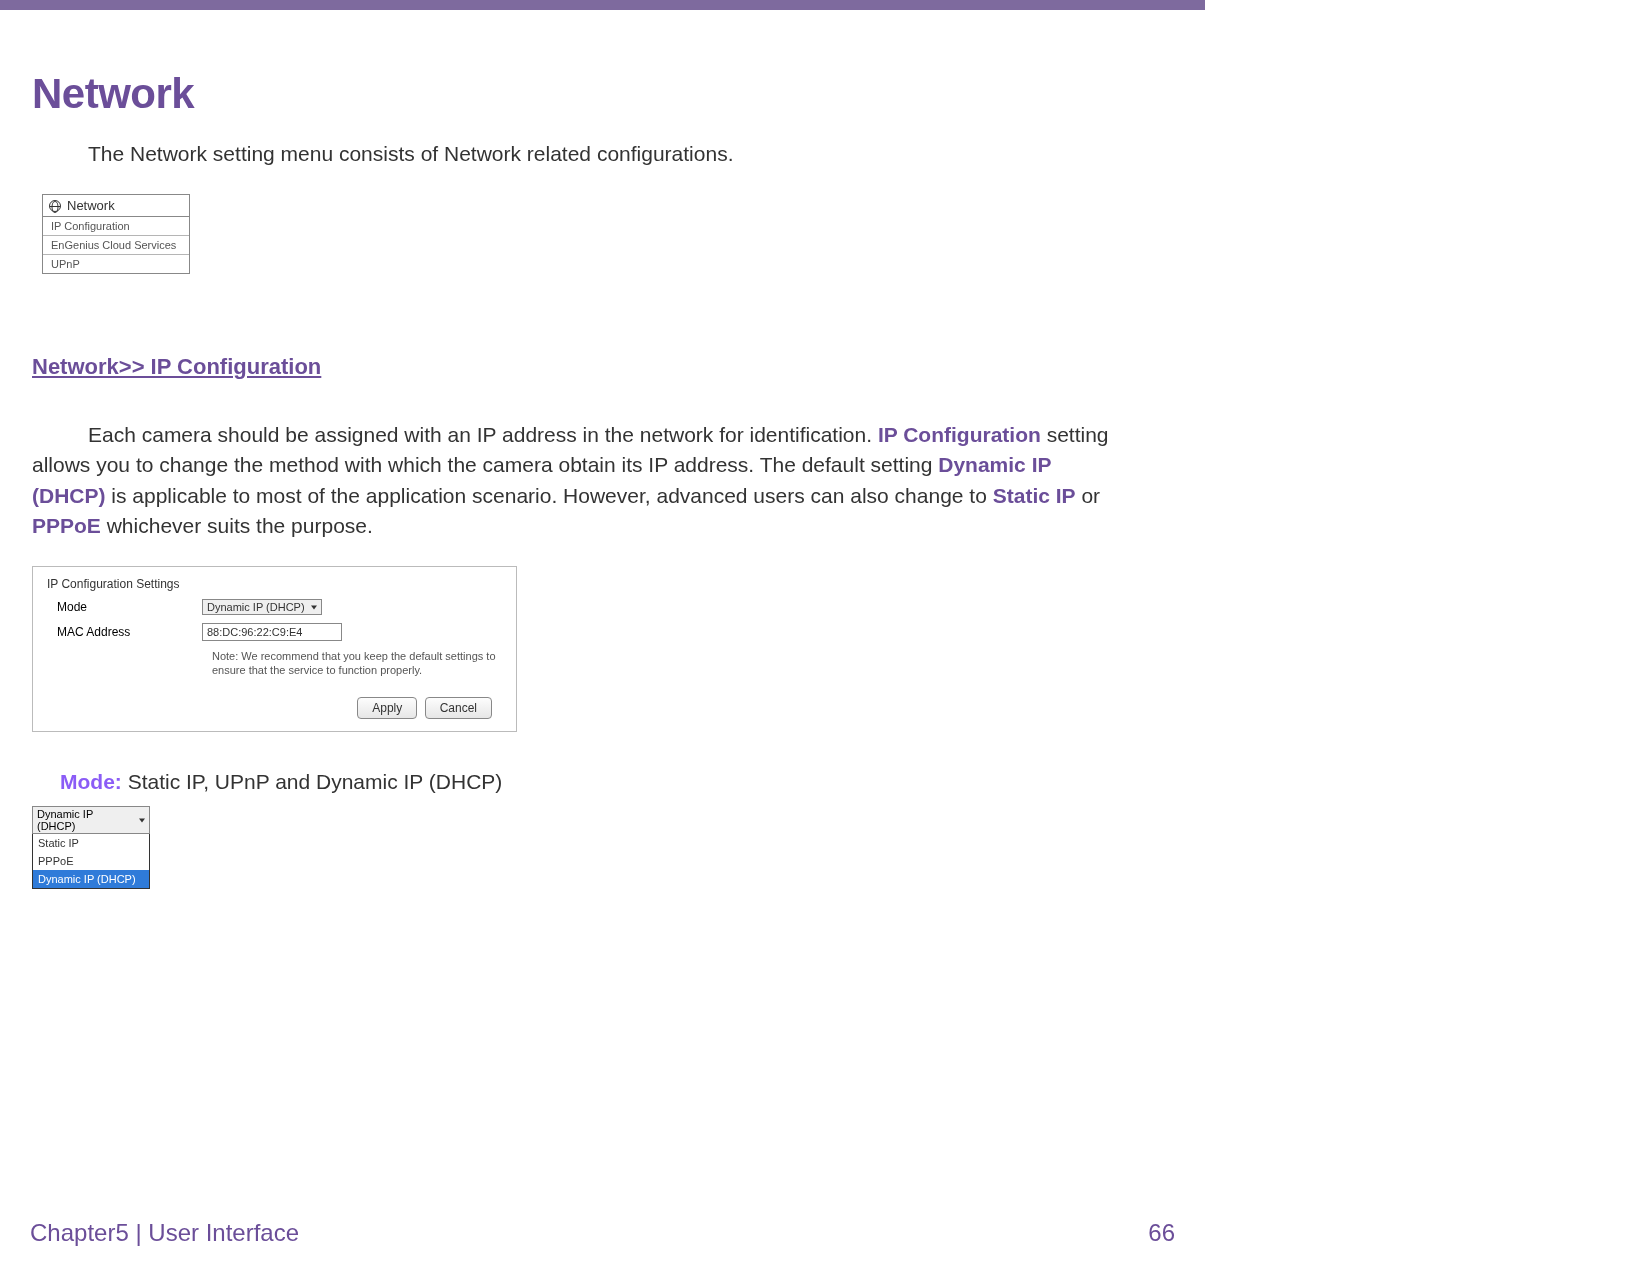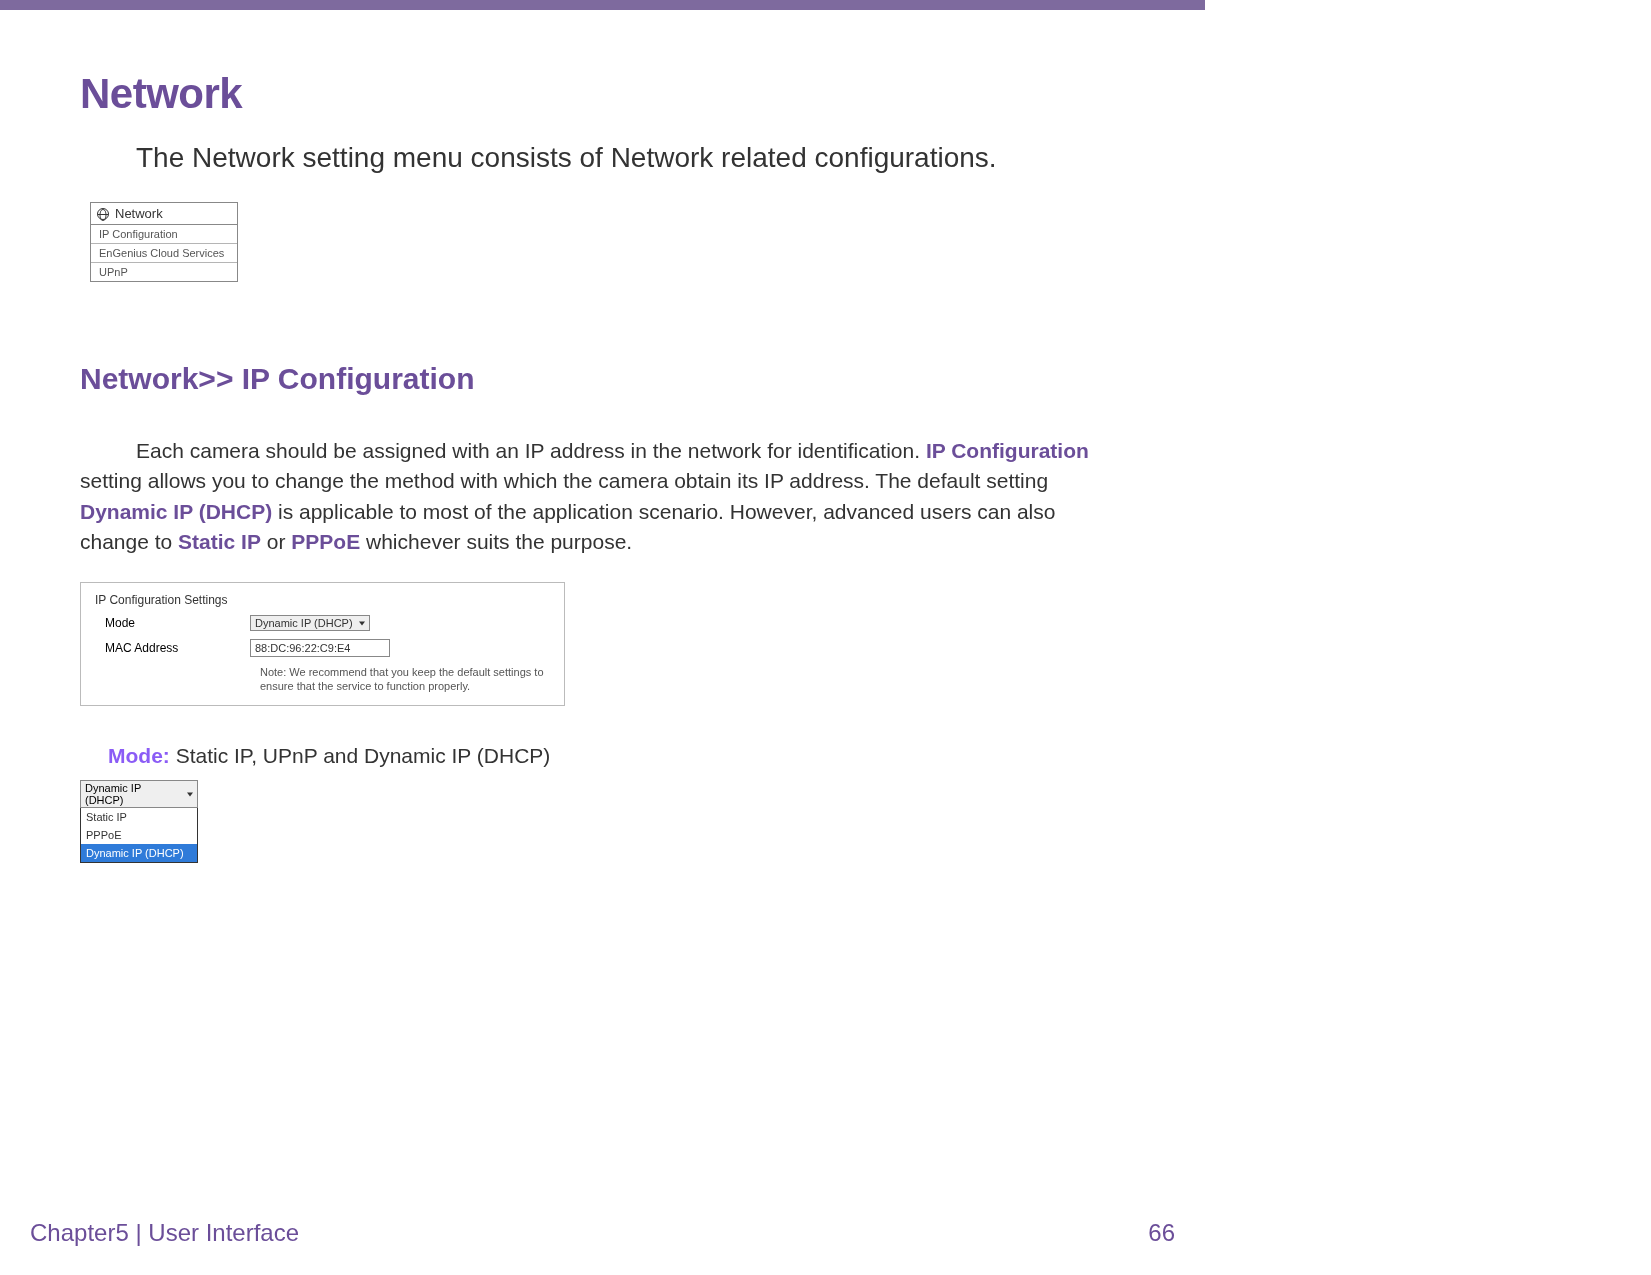--- a/index.html
+++ b/index.html
@@ -11,32 +11,32 @@
     background: #fff;
     position: relative;
     overflow: hidden;
   }
   .topbar {
     width: 1205px;
     height: 10px;
     background: #7e6a9e;
   }
   .page {
-    padding: 60px 80px 0 80px;
+    padding: 60px 80px 0 32px;
     width: 1205px;
   }
   h1.title {
     color: #6b4e99;
     font-size: 42px;
     font-weight: 600;
     margin: 0 0 24px 0;
     letter-spacing: -0.5px;
   }
   .intro {
-    font-size: 28px;
+    font-size: 21px;
     color: #333;
     margin: 0 0 28px 56px;
   }
   .menu-table {
     border: 1px solid #888;
     width: 148px;
     font-size: 12px;
     color: #333;
     margin-left: 10px;
   }
@@ -73,23 +73,24 @@
   }
   .menu-row {
     border-bottom: 1px solid #b5b5b5;
     padding: 3px 8px;
     font-size: 11px;
     color: #555;
   }
   .menu-row:last-child { border-bottom: none; }
   h2.subtitle {
     color: #6b4e99;
-    font-size: 30px;
+    font-size: 22px;
     font-weight: 600;
     margin: 80px 0 40px 0;
+    text-decoration: underline;
   }
   .body-p {
     font-size: 21px;
     color: #333;
     line-height: 1.45;
     margin: 0 0 24px 0;
   }
   .body-p .hl { color: #6b4e99; font-weight: 600; }
   .indent { text-indent: 56px; }
   .settings-panel {
@@ -237,20 +238,24 @@
     <div class="settings-title">IP Configuration Settings</div>
     <div class="form-row">
       <div class="form-label">Mode</div>
       <div class="select-box">Dynamic IP (DHCP)</div>
     </div>
     <div class="form-row">
       <div class="form-label">MAC Address</div>
       <div class="text-input">88:DC:96:22:C9:E4</div>
     </div>
     <div class="note">Note: We recommend that you keep the default settings to ensure that the service to function properly.</div>
+    <div class="btn-row">
+      <span class="btn">Apply</span>
+      <span class="btn">Cancel</span>
+    </div>
   </div>
 
   <p class="mode-line">
     <span class="hl">Mode:</span><span> Static IP, UPnP and Dynamic IP (DHCP)</span>
   </p>
 
   <div class="dropdown-open">
     <div class="dropdown-top">Dynamic IP (DHCP)</div>
     <div class="dropdown-list">
       <div class="dropdown-opt">Static IP</div>

